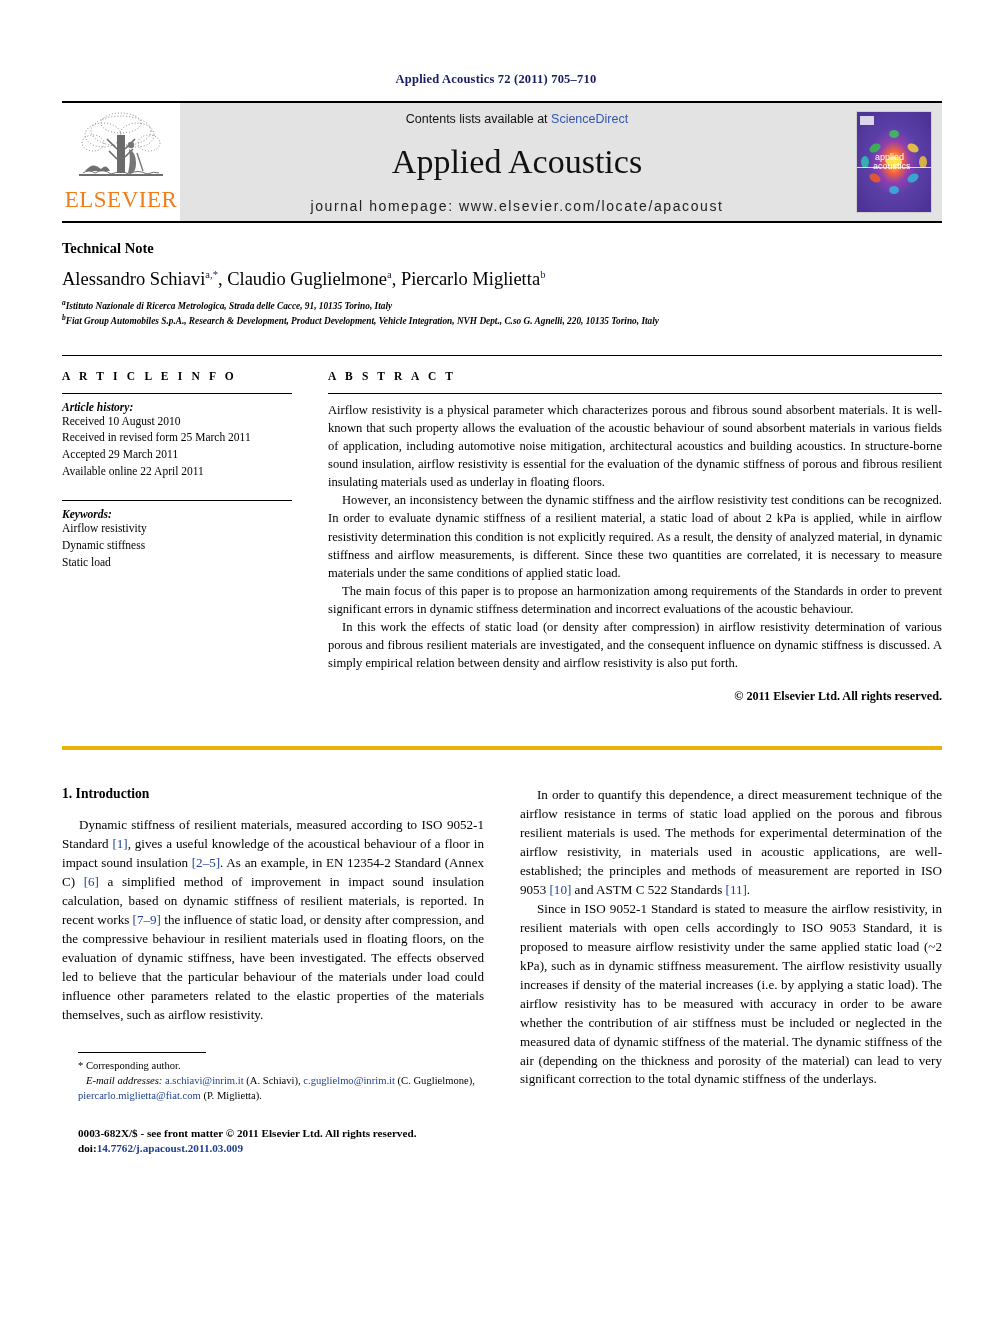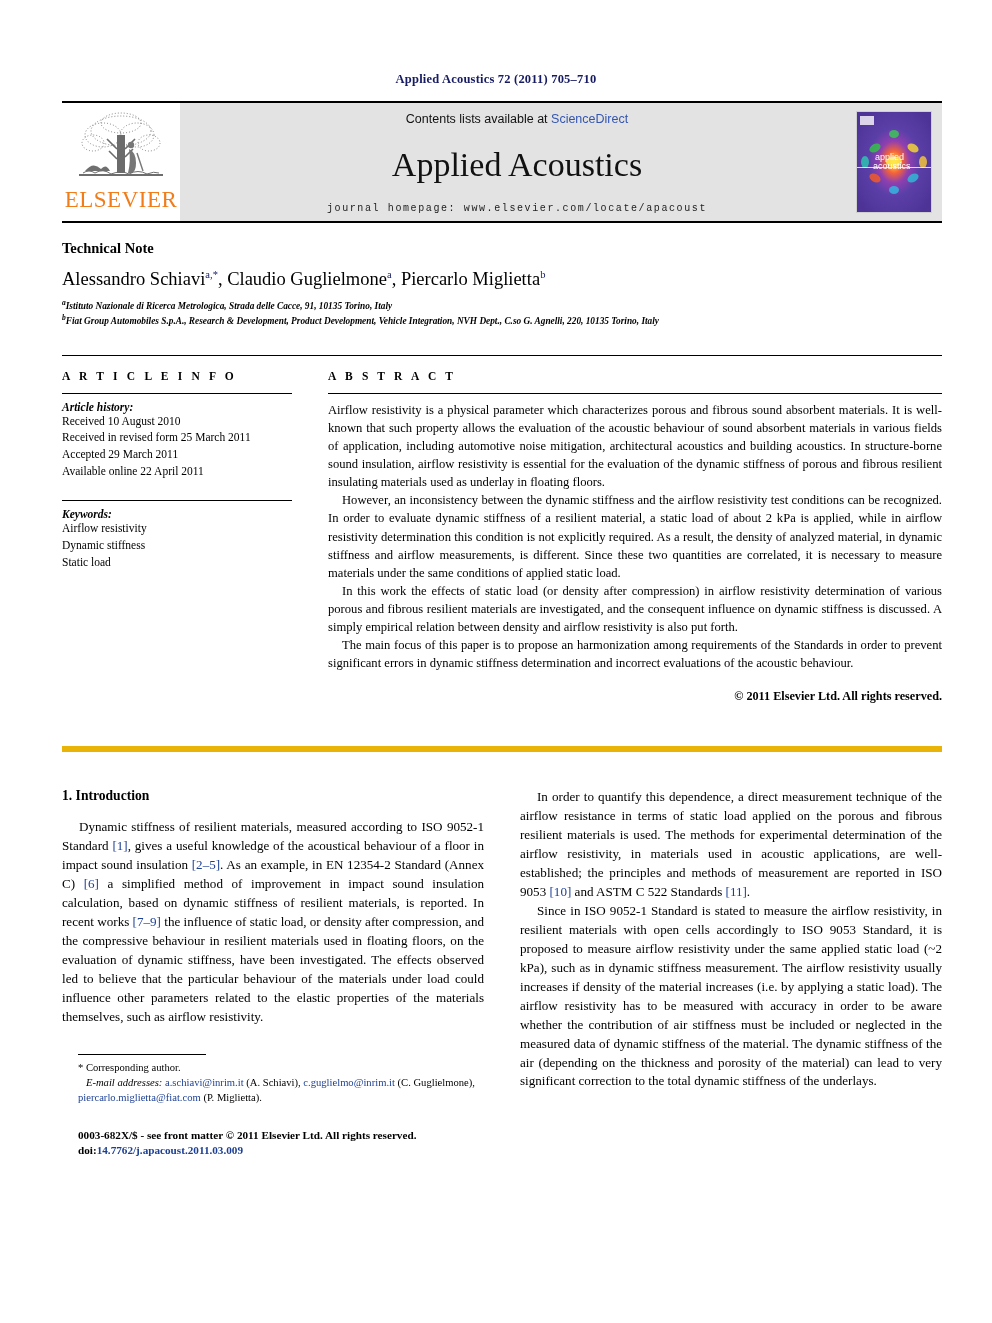--- a/index.html
+++ b/index.html
@@ -79,22 +79,22 @@
     color: #3456b0;
   }
   .journal-title {
     font-family: "Liberation Serif", serif;
     font-size: 34px;
     color: #111;
     letter-spacing: 0px;
     line-height: 1.05;
   }
   .homepage-line {
-    font-family: Liberation Mono, monospace;
-    font-size: 10px;
+    font-family: Liberation Sans, sans-serif;
+    font-size: 14px;
     color: #222;
     letter-spacing: 1.6px;
   }
   .mast-cover {
     width: 96px;
     flex: 0 0 96px;
     background: #e3e3e3;
     display: flex;
     align-items: center;
     justify-content: center;
@@ -146,21 +146,21 @@
     font-size: 9.3px;
     line-height: 1.42;
     color: #000;
   }
   .affil sup { font-size: 7.5px; }
 
   
   .band {
     margin: 26px 50px 0 62px;
     border-top: 1px solid #000;
-    border-bottom: 6px solid #eab308;
+    border-bottom: 4px solid #eab308;
     display: flex;
     padding: 14px 0 16px 0;
     min-height: 360px;
   }
   .band-left {
     width: 256px;
     flex: 0 0 256px;
     padding-right: 26px;
     box-sizing: border-box;
   }
@@ -369,22 +369,22 @@
       <div class="info-line">Airflow resistivity</div>
       <div class="info-line">Dynamic stiffness</div>
       <div class="info-line">Static load</div>
     </div>
 
     <div class="band-right">
       <div class="smallcaps-head">A B S T R A C T</div>
       <div class="hrule"></div>
       <p class="abstract-p">Airflow resistivity is a physical parameter which characterizes porous and fibrous sound absorbent materials. It is well-known that such property allows the evaluation of the acoustic behaviour of sound absorbent materials in various fields of application, including automotive noise mitigation, architectural acoustics and building acoustics. In structure-borne sound insulation, airflow resistivity is essential for the evaluation of the dynamic stiffness of porous and fibrous resilient insulating materials used as underlay in floating floors.</p>
       <p class="abstract-p">However, an inconsistency between the dynamic stiffness and the airflow resistivity test conditions can be recognized. In order to evaluate dynamic stiffness of a resilient material, a static load of about 2 kPa is applied, while in airflow resistivity determination this condition is not explicitly required. As a result, the density of analyzed material, in dynamic stiffness and airflow measurements, is different. Since these two quantities are correlated, it is necessary to measure materials under the same conditions of applied static load.</p>
+      <p class="abstract-p">The main focus of this paper is to propose an harmonization among requirements of the Standards in order to prevent significant errors in dynamic stiffness determination and incorrect evaluations of the acoustic behaviour.</p>
       <p class="abstract-p">In this work the effects of static load (or density after compression) in airflow resistivity determination of various porous and fibrous resilient materials are investigated, and the consequent influence on dynamic stiffness is discussed. A simply empirical relation between density and airflow resistivity is also put forth.</p>
-      <p class="abstract-p">The main focus of this paper is to propose an harmonization among requirements of the Standards in order to prevent significant errors in dynamic stiffness determination and incorrect evaluations of the acoustic behaviour.</p>
       <div class="copyright">© 2011 Elsevier Ltd. All rights reserved.</div>
     </div>
   </div>
 
   <div class="body-cols">
 
     <div class="col">
       <div class="left-col-inner">
         <div class="h2">1. Introduction</div>
         <p class="body-p"><span>Dynamic stiffness of resilient materials, measured according to ISO 9052-1 Standard </span><a class="cit" href="#" style="text-decoration:none;">[1]</a><span>, gives a useful knowledge of the acoustical behaviour of a floor in impact sound insulation </span><a class="cit" href="#" style="text-decoration:none;">[2–5]</a><span>. As an example, in EN 12354-2 Standard (Annex C) </span><a class="cit" href="#" style="text-decoration:none;">[6]</a><span> a simplified method of improvement in impact sound insulation calculation, based on dynamic stiffness of resilient materials, is reported. In recent works </span><a class="cit" href="#" style="text-decoration:none;">[7–9]</a><span> the influence of static load, or density after compression, and the compressive behaviour in resilient materials used in floating floors, on the evaluation of dynamic stiffness, have been investigated. The effects observed led to believe that the particular behaviour of the materials under load could influence other parameters related to the elastic properties of the materials themselves, such as airflow resistivity.</span></p>

